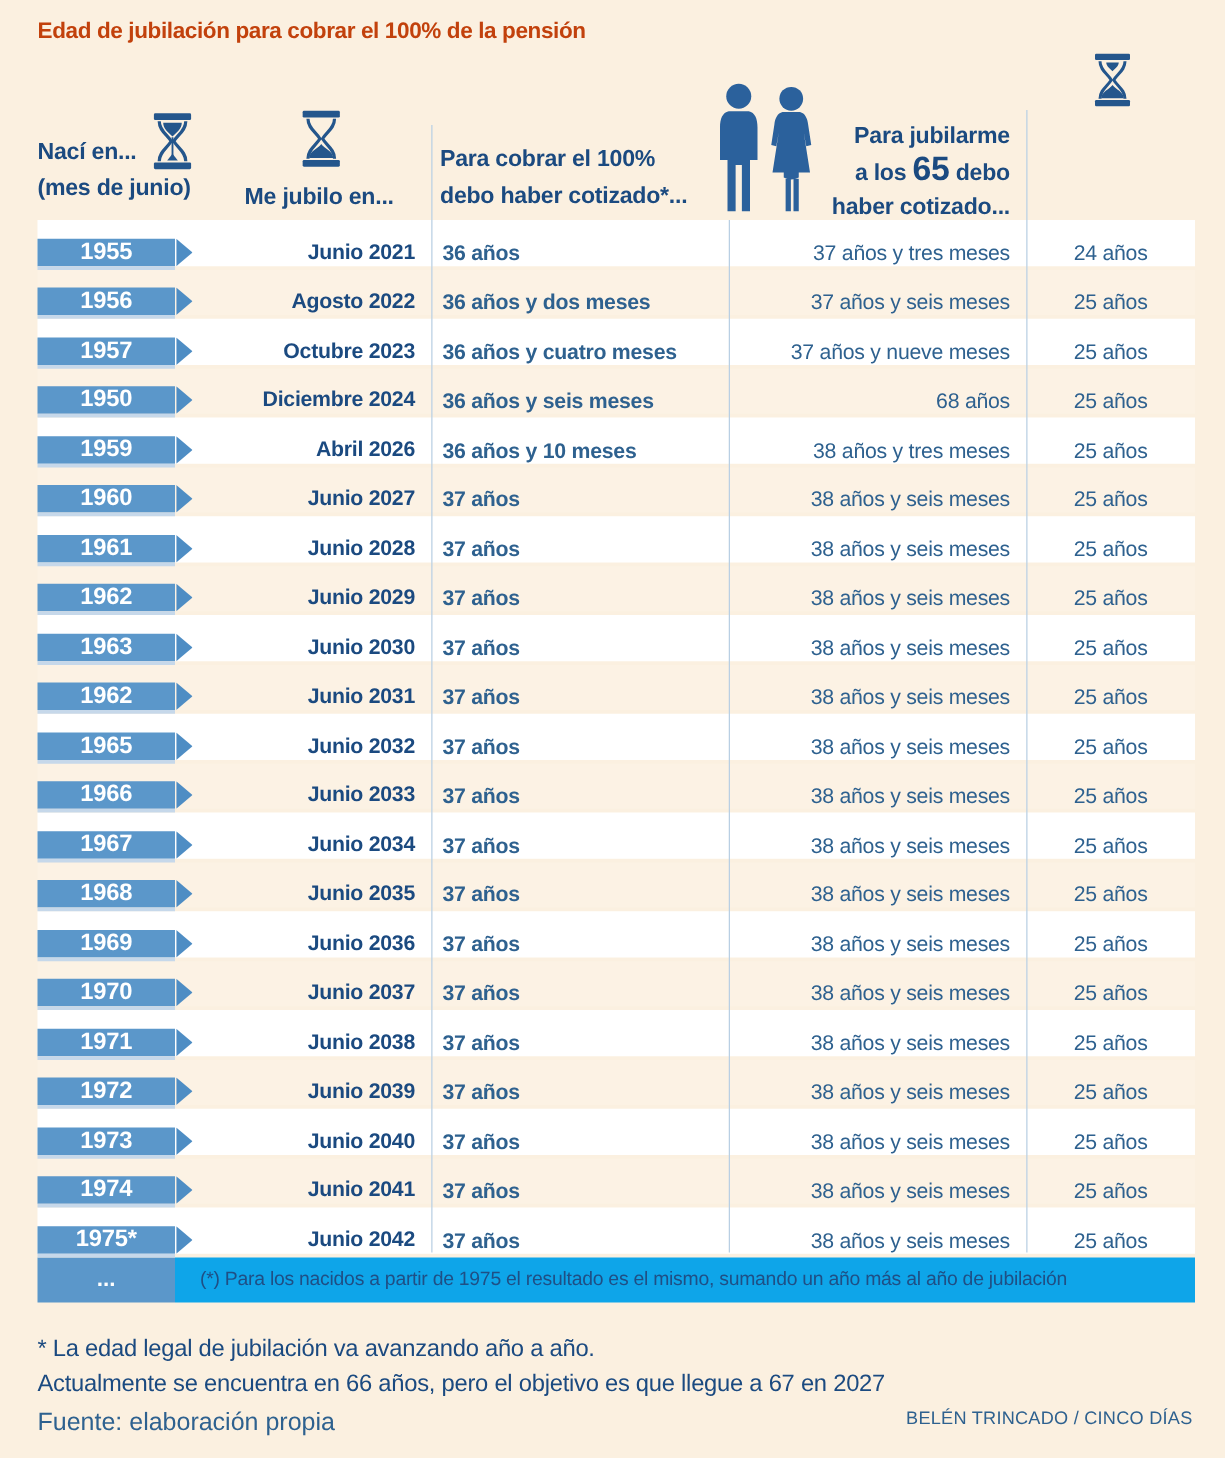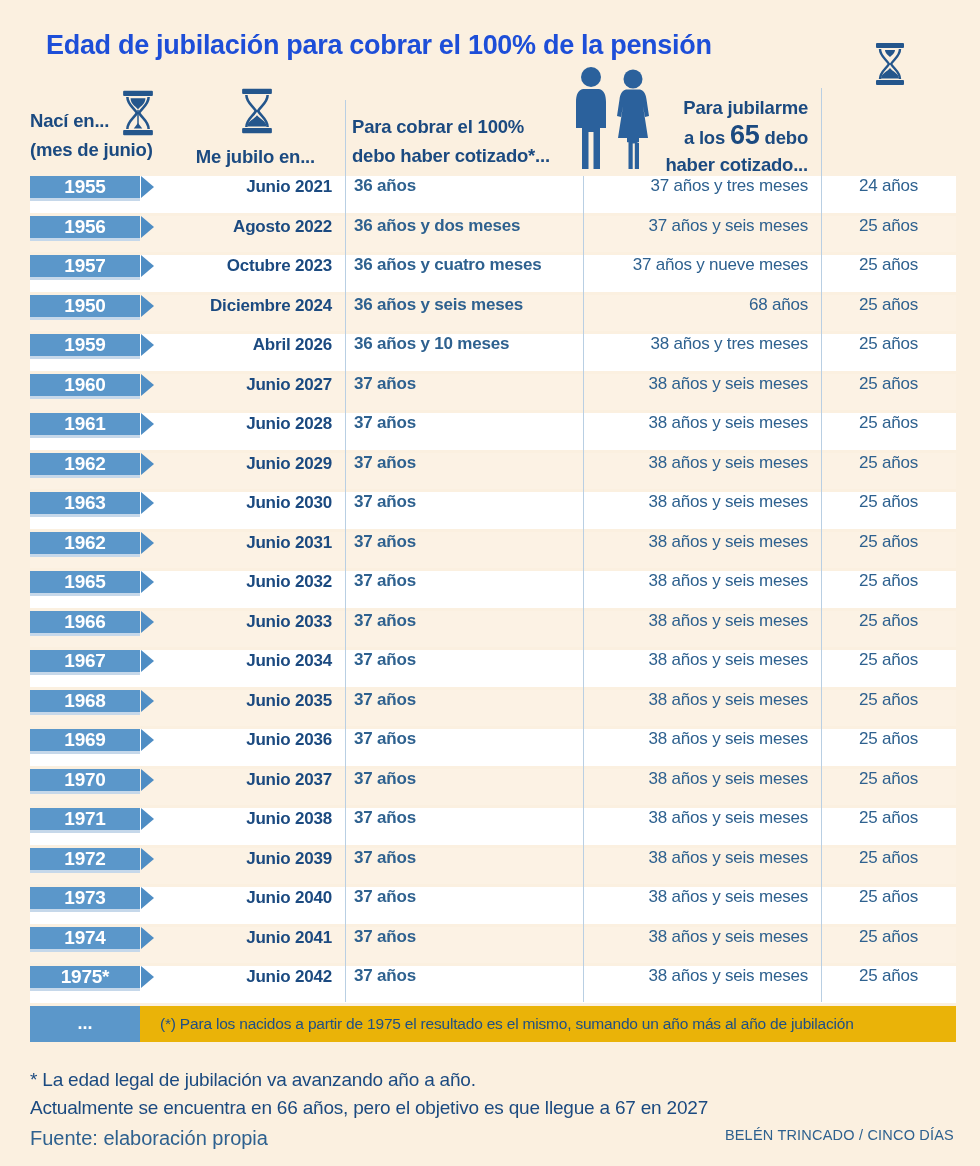--- a/index.html
+++ b/index.html
@@ -1,59 +1,59 @@
 <!DOCTYPE html>
 <html><head>
 <meta charset="utf-8">
 <style>
   html,body{margin:0;padding:0;background:#fbf0e0;}
   .canvas{position:relative;width:980px;height:1166px;background:#fbf0e0;
           font-family:"Liberation Sans",sans-serif;color:#2e618f;overflow:hidden;}
   .abs{position:absolute;}
-  .title{left:30px;top:14px;margin:16px;font-size:27px;font-weight:bold;color:#1d4ed8;letter-spacing:-0.3px;}
+  .title{left:30px;top:14px;margin:0;font-size:18px;font-weight:bold;color:#c2410c;letter-spacing:-0.3px;}
   .hdr{color:#1b4a80;font-weight:bold;font-size:18.5px;line-height:29px;letter-spacing:-0.2px;}
   .h-col1{left:30px;top:106px;}
   .h-col2{left:159px;top:142px;width:156px;text-align:right;}
   .h-col3{left:352px;top:112px;}
   .h-col4{left:590px;top:96px;width:218px;text-align:right;}
   .h-col4 .l1,.h-col4 .l3{line-height:24px;}
   .h-col4 .l2{line-height:30px;}
   .big65{font-size:27px;}
   .h-col5{left:824px;top:94px;width:128px;text-align:center;line-height:27px;}
   .vline{position:absolute;width:1px;background:#b9cfe3;}
   .hv-a{left:345px;top:100px;height:76px;}
   .hv-b{left:821px;top:88px;height:88px;}
   .hg{position:absolute;}
   .hg1{left:121px;top:90px;}
   .hg2{left:240px;top:88px;}
   .hg3{left:874px;top:42px;}
   .people{left:570px;top:66px;}
 
   .table{position:absolute;left:30px;top:176px;width:926px;}
-  .row{display:flex;height:36.5px;margin-bottom:3px;align-items:flex-start;}
+  .row{display:flex;height:36.5px;margin-bottom:3px;align-items:flex-end;}
   .row.even{background:#ffffff;}
   .row.odd{background:#fcf2e4;}
   .c{display:flex;align-items:center;font-size:17px;letter-spacing:-0.2px;color:#2e618f;}
   .c-year{width:110px;background:#5b97ca;color:#fff;font-weight:bold;font-size:19px;
           justify-content:center;position:relative;}
   .row .c-year::after{content:"";position:absolute;left:0;bottom:-3px;width:100%;height:3px;background:#c6d8ea;}
   .c-retire{width:205px;}
   .c-retire .val{flex:1;text-align:right;padding-right:13px;font-weight:bold;color:#1b4a80;}
   .arrow{margin-left:1px;flex:0 0 auto;display:block;}
   .c-100{width:238px;padding-left:9px;box-sizing:border-box;font-weight:bold;}
   .c-65{width:238px;justify-content:flex-end;padding-right:13px;box-sizing:border-box;}
   .c-period{width:135px;justify-content:center;}
   .tv-a{left:315px;top:0;height:826px;}
   .tv-b{left:553px;top:0;height:826px;}
   .tv-c{left:791px;top:0;height:826px;}
 
   .fnrow{display:flex;height:36.5px;}
   .fn-year{width:110px;background:#5b97ca;color:#fff;font-weight:bold;font-size:18px;
            display:flex;align-items:center;justify-content:center;}
-  .fn-text{flex:1;background:#eab308;display:flex;align-items:center;padding-left:20px;
+  .fn-text{flex:1;background:#0ea5e9;display:flex;align-items:center;padding-left:20px;
            font-size:15.5px;color:#1f4f85;letter-spacing:-0.2px;}
 
   .note{left:30px;top:1066px;font-size:19px;color:#1b4a80;line-height:28px;letter-spacing:-0.2px;}
   .source{left:30px;top:1127px;font-size:20px;color:#2e618f;}
   .credit{right:26px;top:1127px;font-size:14.5px;color:#2e618f;letter-spacing:0.2px;}
 
   .icon-fill{fill:#24568c;}
   .icon-stroke{fill:none;stroke:#24568c;stroke-width:2.4;}
   .people-fill{fill:#2b619c;}
   .arrow-fill{fill:#4e8dc4;}

